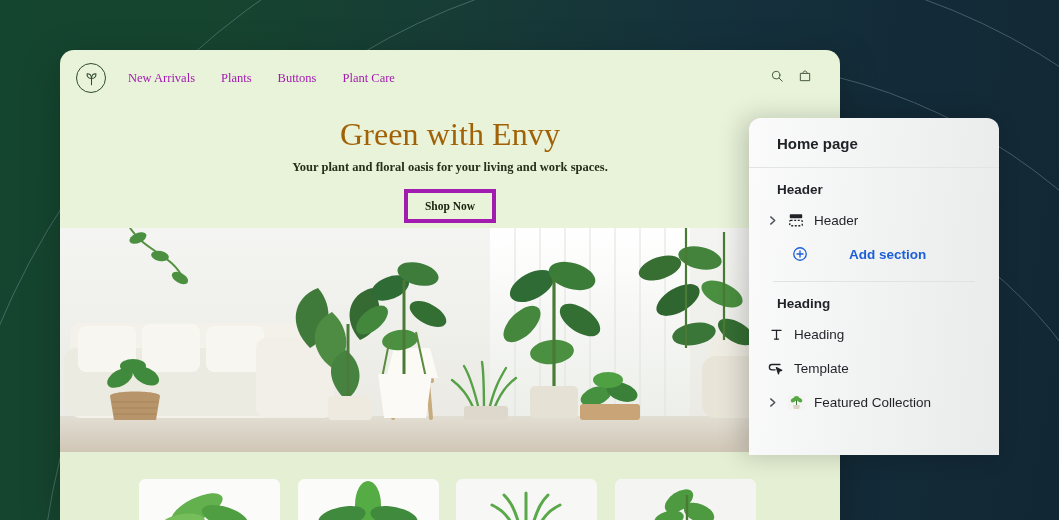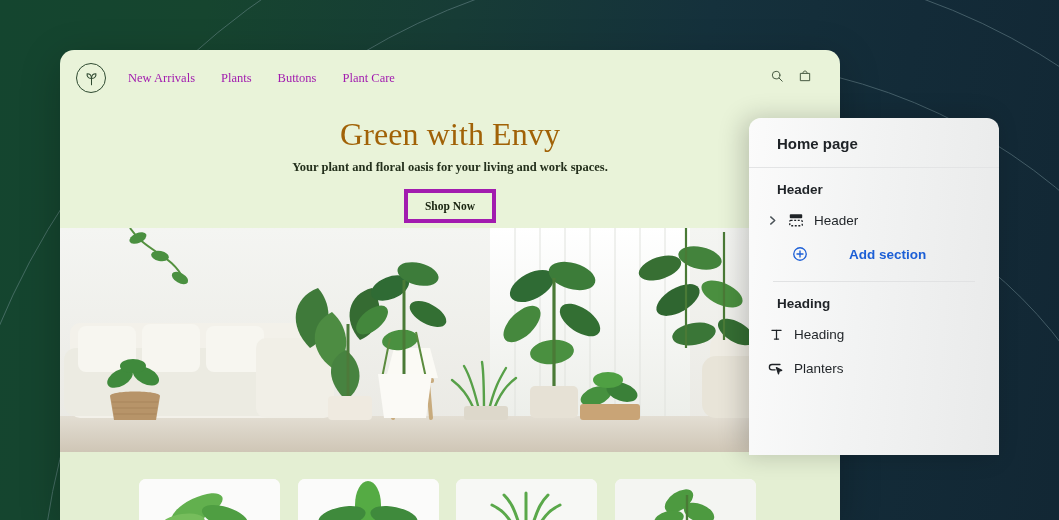--- a/index.html
+++ b/index.html
@@ -385,19 +385,41 @@
     </div>
 
 
     <div class="row indent-block">
       <span class="ico">
         <svg width="16" height="15" viewBox="0 0 18 17" fill="none" stroke="#1f2327" stroke-width="1.5" stroke-linecap="round" stroke-linejoin="round">
           <path d="M13.5 4 H4.5 A3 3 0 0 0 4.5 10 H8"></path>
           <path d="M9.5 7.5 L15.5 10.5 L12.6 11.4 L11.8 14.6 Z" fill="#1f2327"></path>
         </svg>
       </span>
-      <span class="row-label">Planters</span>
-    </div>
-
-
+      <span class="row-label">Template</span>
+    </div>
+
+
+    <div class="row">
+      <span class="chev">
+        <svg width="9" height="11" viewBox="0 0 10 12" fill="none" stroke="#4a5257" stroke-width="1.6" stroke-linecap="round" stroke-linejoin="round">
+            <path d="M3 2 L7.5 6 L3 10"></path>
+          </svg>
+      </span>
+      <span class="ico">
+        <span class="thumb-photo" style="background:#f2f3f1">
+          <svg width="17" height="15" viewBox="0 0 17 15">
+            <rect width="17" height="15" fill="#f4f5f2"></rect>
+            <g fill="#55a844">
+              <ellipse cx="5.5" cy="5" rx="3" ry="2" transform="rotate(-30 5.5 5)"></ellipse>
+              <ellipse cx="11.5" cy="5" rx="3" ry="2" transform="rotate(30 11.5 5)"></ellipse>
+              <ellipse cx="8.5" cy="3" rx="2.6" ry="2"></ellipse>
+            </g>
+            <path d="M8.5 10 V5" stroke="#3d7a33" stroke-width="1"></path>
+            <path d="M5 10 H12 L11 14 H6 Z" fill="#d9d2c2"></path>
+          </svg>
+        </span>
+      </span>
+      <span class="row-label">Featured Collection</span>
+    </div>
 
   </div>
 </div>
 
 </body></html>

